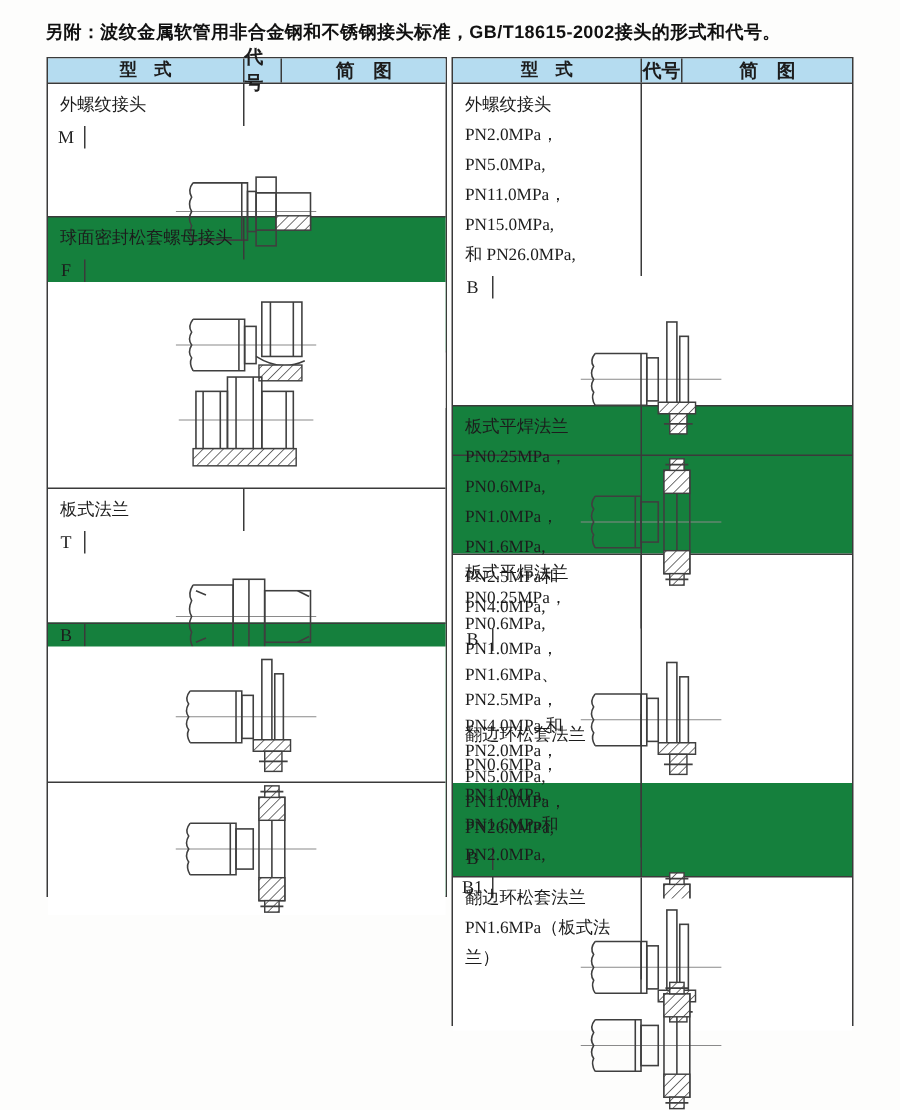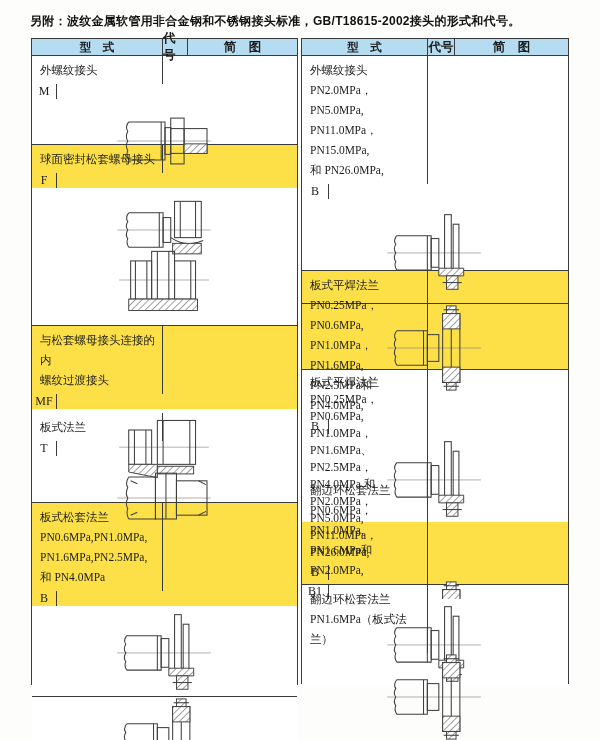--- a/index.html
+++ b/index.html
@@ -28,21 +28,21 @@
   .c:last-child { border-right: none; }
   .hd { height: 16px; background: #b5dcf0; }
   .hd .c { justify-content: center; font-weight: bold; font-size: 12.5px; }
   .type { width: 131px; padding: 4px 4px 4px 8px; }
   .tbl-right .type { width: 126px; }
   .code { width: 25px; justify-content: center; font-size: 12px; }
   .tbl-right .code { width: 27px; }
   .diag { flex: 1; justify-content: center; flex-direction: column; }
   .hd .type, .hd .code, .hd .diag { padding: 0; }
   .type span { white-space: pre-line; font-size: 11.5px; line-height: 20px; }
-  .hl { background: #fde047; font-family: Liberation Serif, serif; }
+  .hl { background: #15803d; font-family: Liberation Serif, serif; }
   .sub { width: 100%; display: flex; align-items: center; justify-content: center; }
   .sub + .sub { border-top: 1px solid #3a3a3a; }
   .dg { display: flex; align-items: center; justify-content: center; }
   .dg svg { display: block; }
   .ln { stroke: #3f3f3f; stroke-width: 1.1; fill: none; }
   .cl { stroke: #8a8a8a; stroke-width: 0.7; fill: none; }
   .ht { fill: url(#htch); stroke: #3f3f3f; stroke-width: 1; }
 </style>
 </head>
 <body>
@@ -133,44 +133,20 @@
             <line class="ln" x1="44" y1="14" x2="44" y2="64"></line>
             <line class="ln" x1="56" y1="14" x2="56" y2="64"></line>
             <rect class="ln" x="62" y="24" width="22" height="40"></rect>
             <line class="ln" x1="79" y1="24" x2="79" y2="64"></line>
             <rect class="ht" x="14" y="64" width="72" height="12"></rect>
           </svg>
         </span>
       </div>
   </div>
 
-  <div class="row hl" style="height:87px">
-    <div class="c type">
-        <span>与松套螺母接头连接的内
-螺纹过渡接头</span>
-      </div>
-    <div class="c code">
-        <span>MF</span>
-      </div>
-    <div class="c diag" style="background:#fff">
-        <span class="dg">
-          <svg viewBox="0 0 104 88" width="100" height="84">
-            <line class="cl" x1="4" y1="40" x2="98" y2="40"></line>
-            <rect class="ln" x="14" y="22" width="24" height="36"></rect>
-            <line class="ln" x1="20" y1="22" x2="20" y2="58"></line>
-            <line class="ln" x1="32" y1="22" x2="32" y2="58"></line>
-            <rect class="ln" x="44" y="12" width="40" height="46"></rect>
-            <line class="ln" x1="50" y1="12" x2="50" y2="58"></line>
-            <line class="ln" x1="78" y1="12" x2="78" y2="58"></line>
-            <path class="ht" d="M14 58 L44 58 L44 72 L14 66 Z"></path>
-            <rect class="ht" x="44" y="60" width="38" height="8"></rect>
-          </svg>
-        </span>
-      </div>
-  </div>
 
   <div class="row" style="height:90px">
     <div class="c type">
         <span>板式法兰</span>
       </div>
     <div class="c code">
         <span>T</span>
       </div>
     <div class="c diag">
         <span class="dg">
@@ -182,26 +158,20 @@
             <rect class="ln" x="42" y="18" width="22" height="48"></rect>
             <line class="ln" x1="53" y1="18" x2="53" y2="66"></line>
             <rect class="ln" x="64" y="26" width="32" height="36"></rect>
             <path class="ln" d="M87 26 l8 4 M87 62 l8 -4"></path>
           </svg>
         </span>
       </div>
   </div>
 
   <div class="row hl" style="height:182px">
-    <div class="c type">
-        <span>板式松套法兰
-PN0.6MPa,PN1.0MPa,
-PN1.6MPa,PN2.5MPa,
-和 PN4.0MPa</span>
-      </div>
     <div class="c code">
         <span>B</span>
       </div>
     <div class="c diag" style="background:#fff;padding:0">
       <div class="sub" style="height:90px">
           <span class="dg">
             <svg viewBox="0 0 104 92" width="100" height="88">
               <line class="cl" x1="2" y1="48" x2="100" y2="48"></line>
               <path class="ln" d="M12 30 H48 V66 H12"></path>
               <path class="ln" transform="translate(-2,30)" d="M14 0 q-4 5 -1 9 q-3 5 0 9 q-3 5 0 9 q-2 4 1 9"></path>

